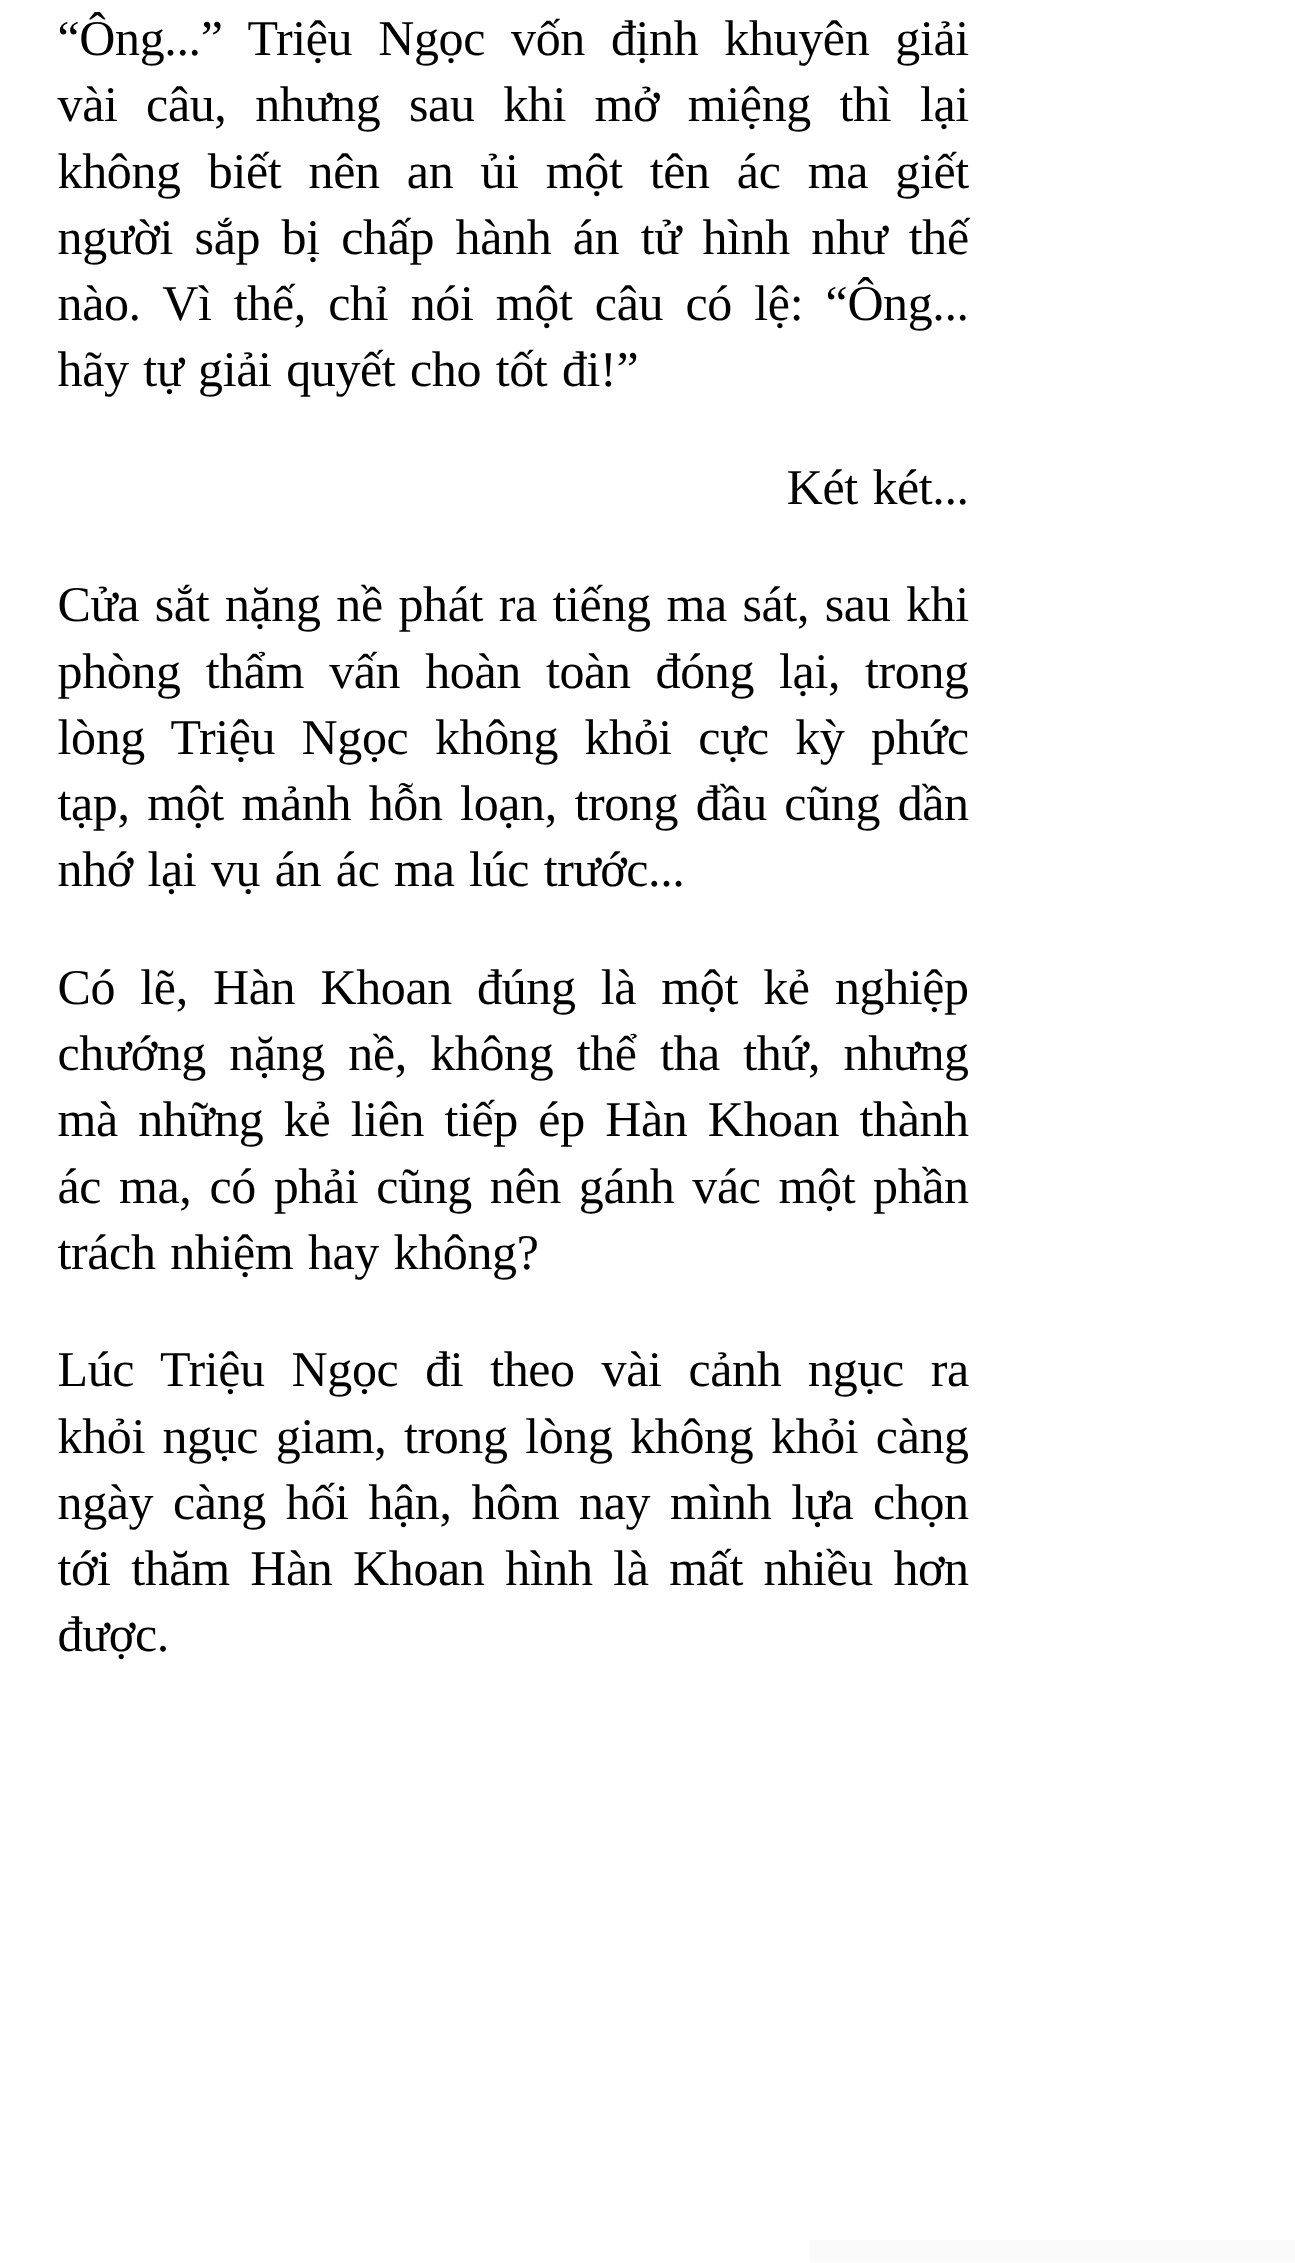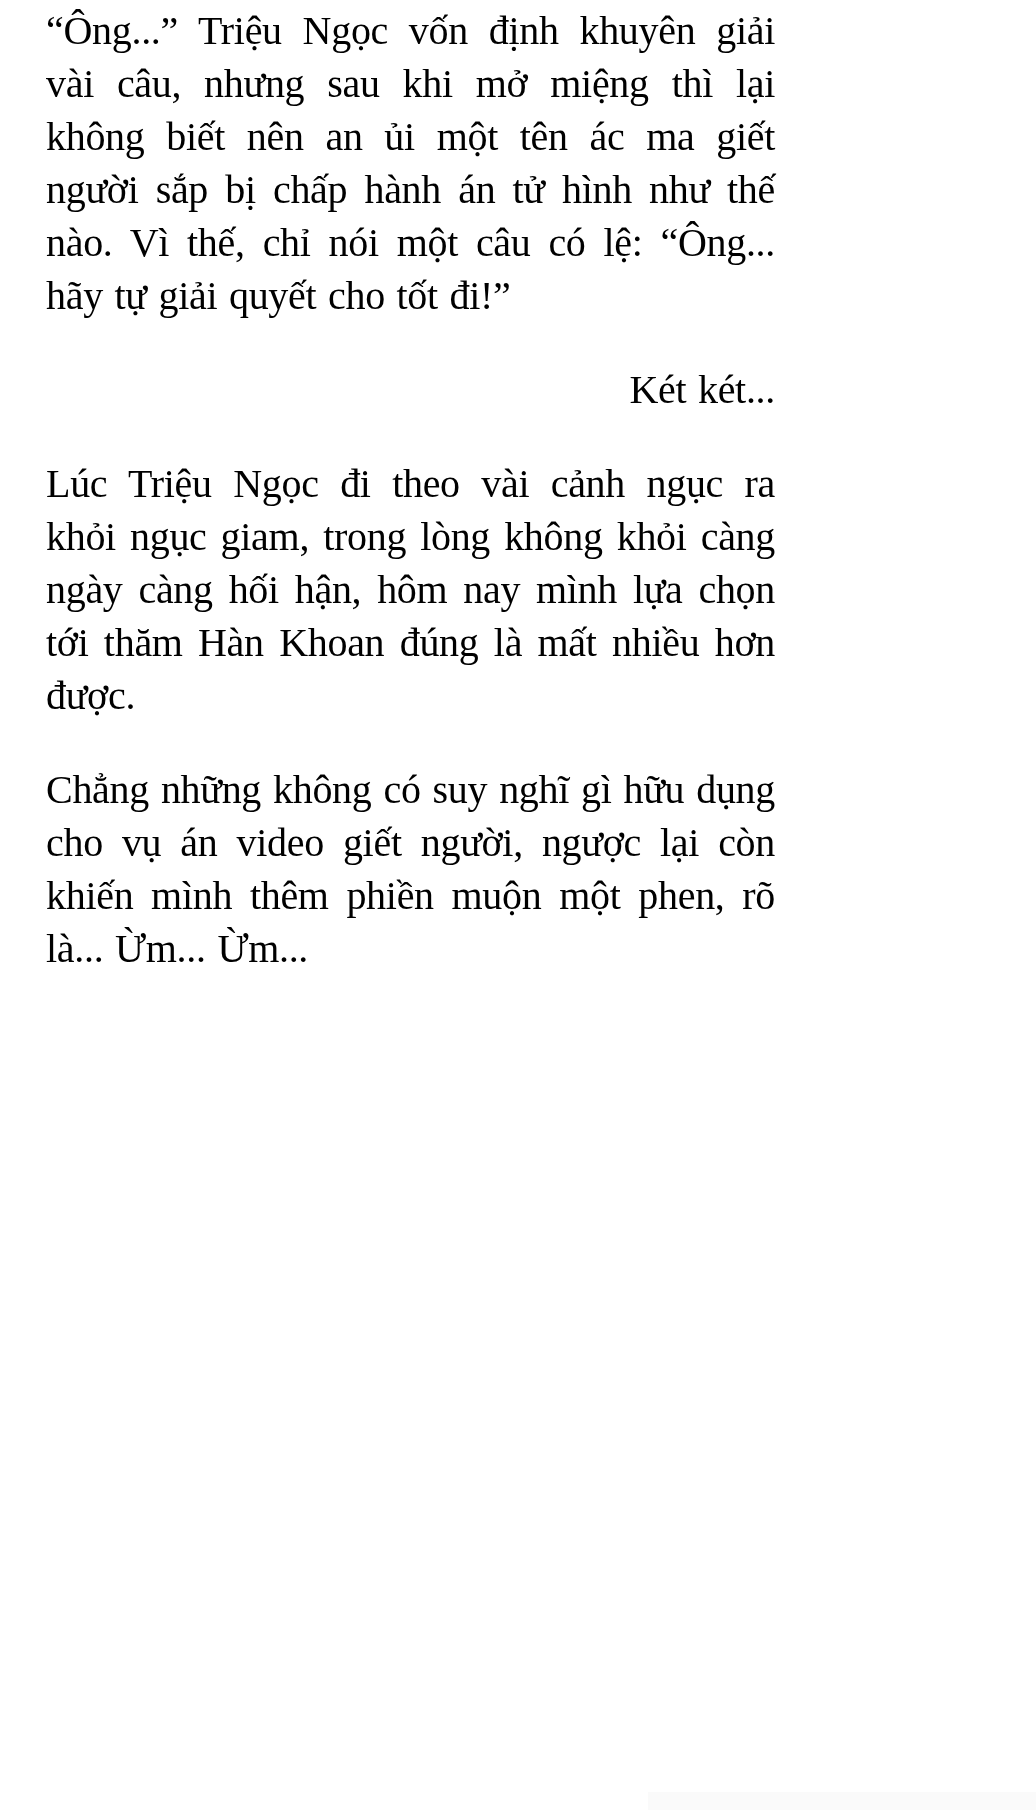--- a/index.html
+++ b/index.html
@@ -42,16 +42,17 @@
     height: 18px;
     background: #fafafa;
   }
 </style>
 </head>
 <body>
 
 <div class="reader-page">
   <p>“Ông...” Triệu Ngọc vốn định khuyên giải vài câu, nhưng sau khi mở miệng thì lại không biết nên an ủi một tên ác ma giết người sắp bị chấp hành án tử hình như thế nào. Vì thế, chỉ nói một câu có lệ: “Ông... hãy tự giải quyết cho tốt đi!”</p>
   <p class="short">Két két...</p>
-  <p>Lúc Triệu Ngọc đi theo vài cảnh ngục ra khỏi ngục giam, trong lòng không khỏi càng ngày càng hối hận, hôm nay mình lựa chọn tới thăm Hàn Khoan đúng là mất nhiều hơn được.</p>
-  <p>Chẳng những không có suy nghĩ gì hữu dụng cho vụ án video giết người, ngược lại còn khiến mình thêm phiền muộn một phen, rõ là... Ừm... Ừm...</p>
+  <p>Cửa sắt nặng nề phát ra tiếng ma sát, sau khi phòng thẩm vấn hoàn toàn đóng lại, trong lòng Triệu Ngọc không khỏi cực kỳ phức tạp, một mảnh hỗn loạn, trong đầu cũng dần nhớ lại vụ án ác ma lúc trước...</p>
+  <p>Có lẽ, Hàn Khoan đúng là một kẻ nghiệp chướng nặng nề, không thể tha thứ, nhưng mà những kẻ liên tiếp ép Hàn Khoan thành ác ma, có phải cũng nên gánh vác một phần trách nhiệm hay không?</p>
+  <p>Lúc Triệu Ngọc đi theo vài cảnh ngục ra khỏi ngục giam, trong lòng không khỏi càng ngày càng hối hận, hôm nay mình lựa chọn tới thăm Hàn Khoan hình là mất nhiều hơn được.</p>
   <div class="bottom-right-overlay"></div>
 </div>
 
 </body></html>

